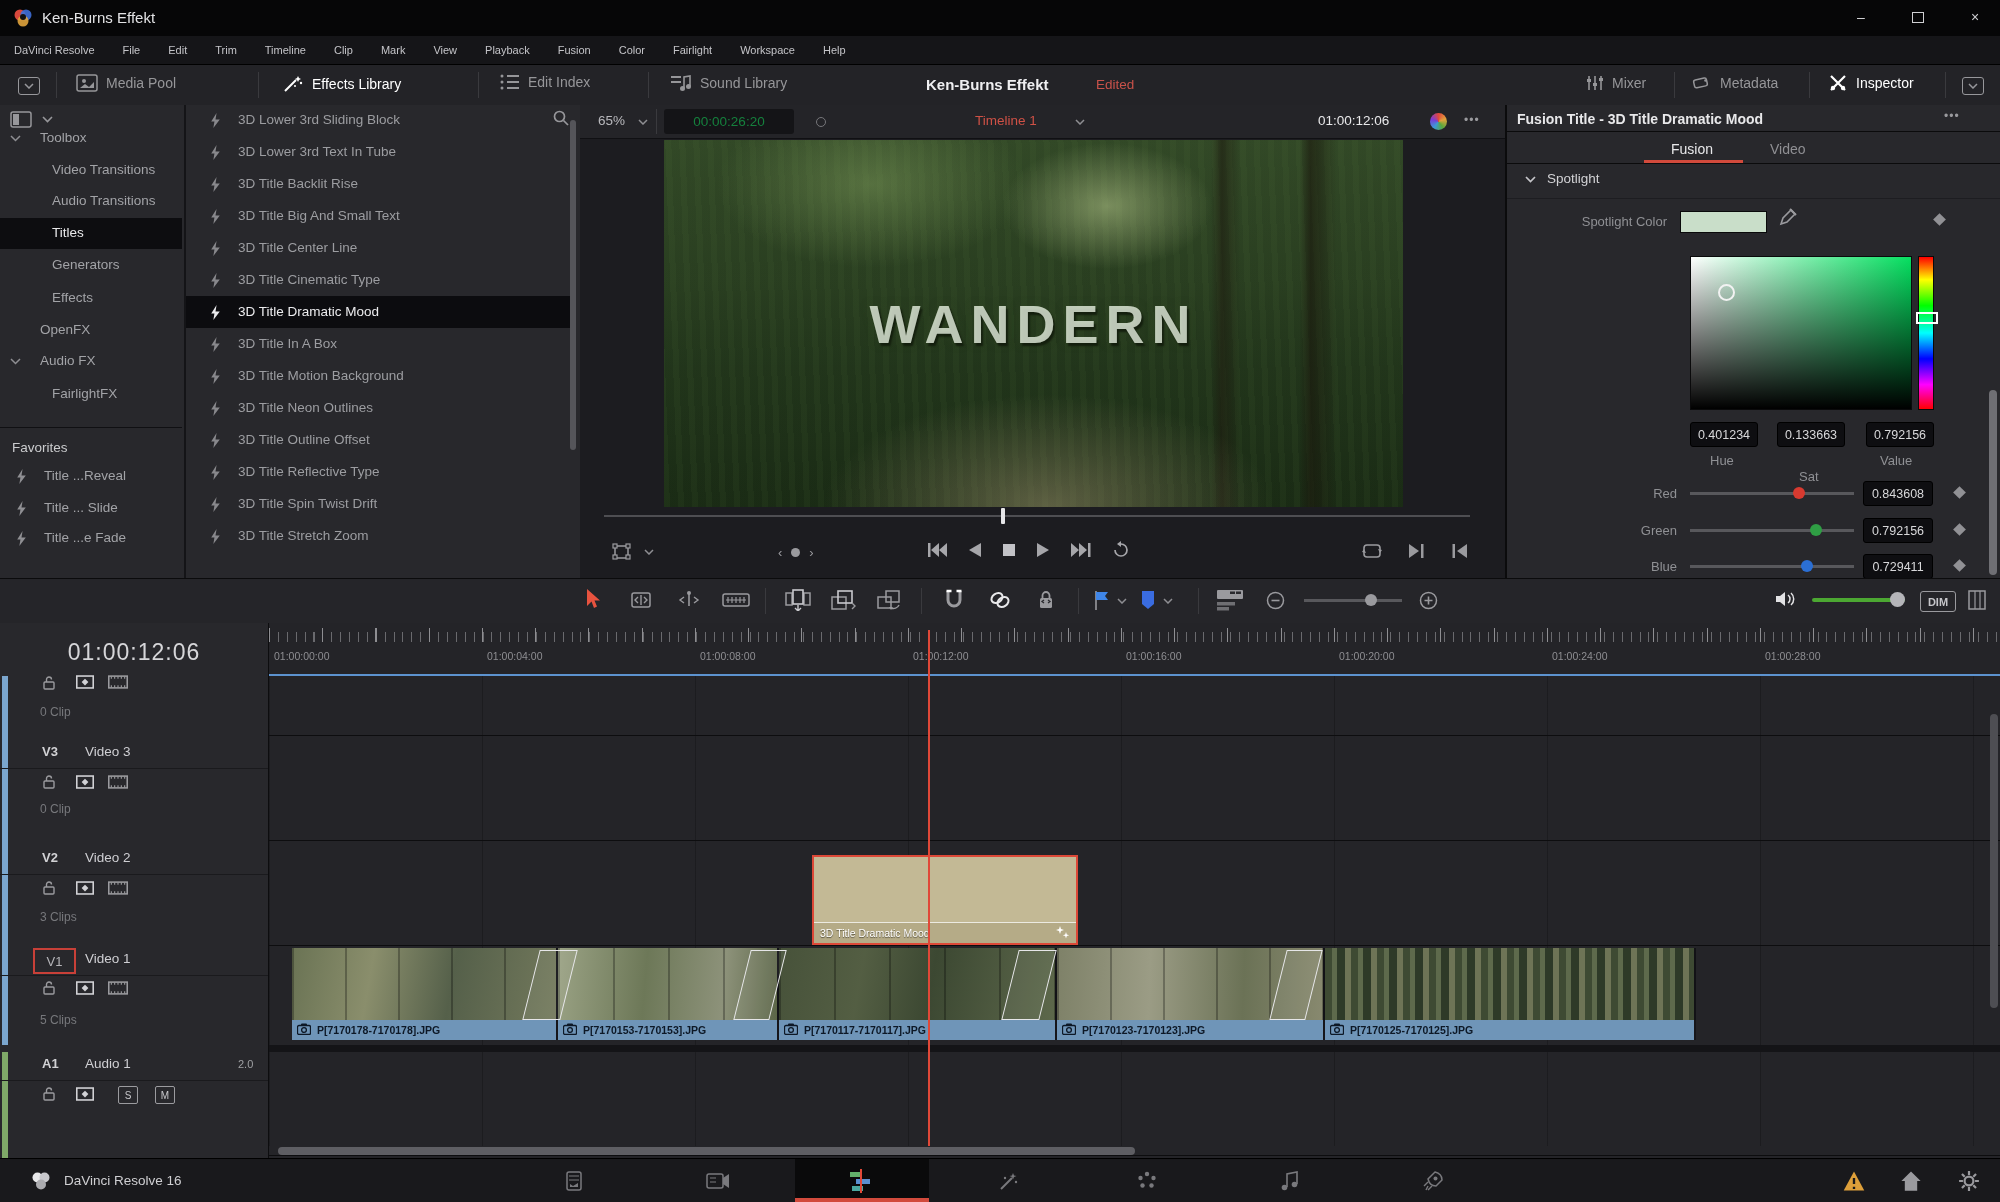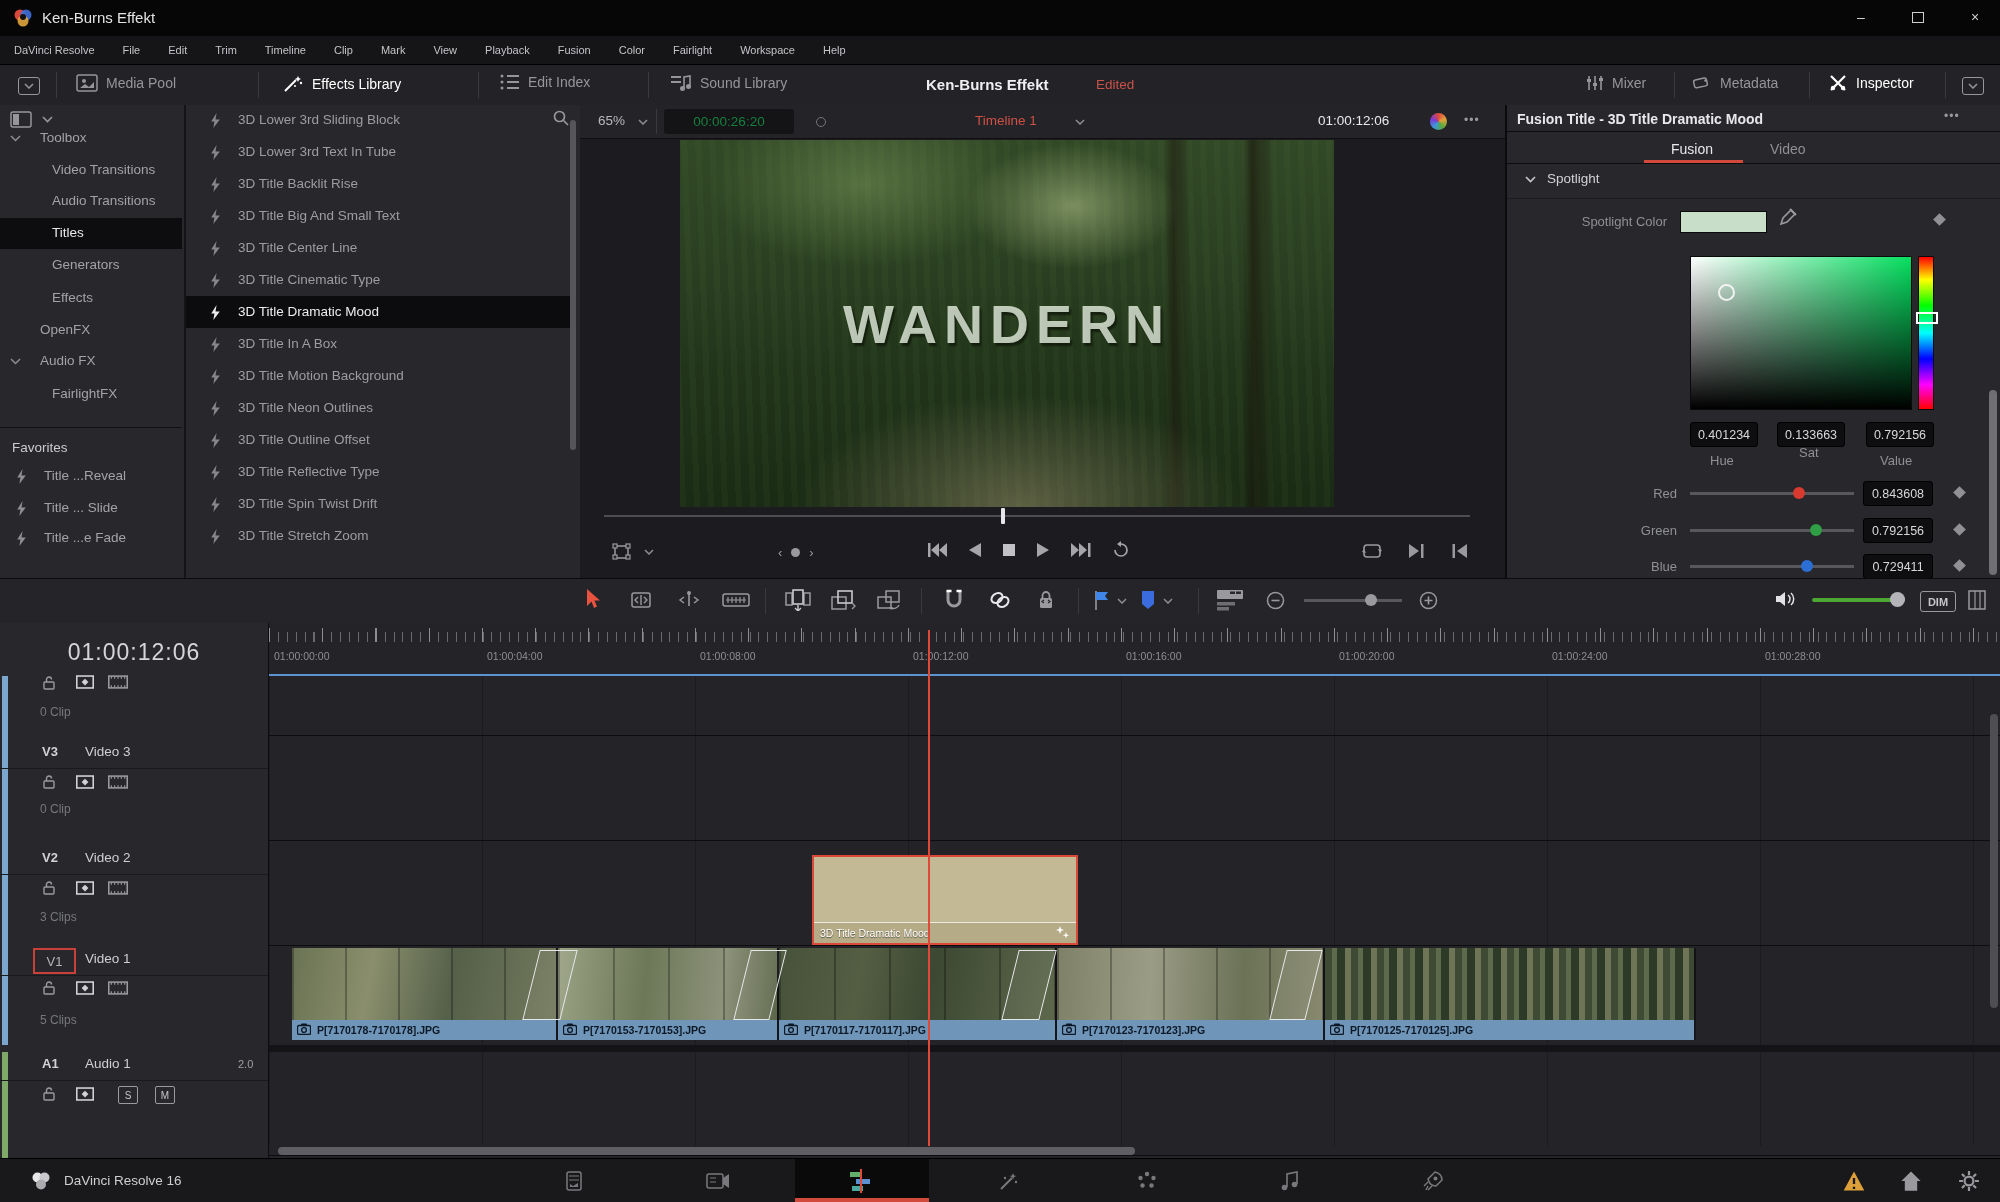--- a/index.html
+++ b/index.html
@@ -24,21 +24,21 @@
   
   #fxpanel{left:0;top:105px;width:580px;height:473px;background:#28282c;}
   .tree-item{font-size:13.5px;color:#a2a3a7;}
   .tree-sel{background:#0d0d10;color:#e9e9eb;}
   .fx-item{font-size:13.5px;color:#9c9da1;}
   .fx-sel{background:#0c0c0f;color:#ececee;}
   .bolt{width:11px;height:15px;}
   
   #viewer{left:580px;top:105px;width:925px;height:473px;background:#1c1c20;}
   #vtopbar{left:580px;top:105px;width:925px;height:33px;background:#242428;border-bottom:1px solid #101013;}
-  #video{left:680px;top:140px;width:654px;height:367px;
+  #video{left:664px;top:140px;width:739px;height:367px;
     background:
       radial-gradient(ellipse 150px 90px at 60% 18%, rgba(196,214,150,.50), transparent 70%),
       radial-gradient(ellipse 220px 120px at 28% 12%, rgba(150,182,108,.38), transparent 70%),
       radial-gradient(ellipse 300px 150px at 52% 100%, rgba(148,138,104,.55), transparent 75%),
       linear-gradient(90deg, transparent 74%, rgba(28,24,14,.55) 75.5%, transparent 78%),
       linear-gradient(90deg, transparent 86%, rgba(25,22,12,.6) 87.5%, transparent 91%),
       repeating-linear-gradient(88deg, rgba(42,62,30,.28) 0 6px, rgba(22,36,16,.22) 6px 14px),
       linear-gradient(180deg,#3a532d 0%,#2f4625 38%,#253a1e 62%,#1b2d16 100%);}
   #wandern{font-size:54px;font-weight:bold;letter-spacing:7px;color:rgba(226,236,220,.82);
     text-shadow:2px 3px 2px rgba(18,28,12,.9),0 0 8px rgba(50,70,35,.5);}
@@ -495,21 +495,21 @@
     <div class="abs ctr valbox" style="left:183px;top:317px;width:66px;height:23px;">
         <span>0.401234</span>
       </div>
     <div class="abs ctr valbox" style="left:270px;top:317px;width:66px;height:23px;">
         <span>0.133663</span>
       </div>
     <div class="abs ctr valbox" style="left:359px;top:317px;width:66px;height:23px;">
         <span>0.792156</span>
       </div>
     <span class="abs txt insp-label" style="left:203px;top:348px;">Hue</span>
-    <span class="abs txt insp-label" style="left:292px;top:340px;">Sat</span>
+    <span class="abs txt insp-label" style="left:292px;top:364px;">Sat</span>
     <span class="abs txt insp-label" style="left:373px;top:348px;">Value</span>
 
     <span class="abs txt insp-label" style="left:110px;top:381px;width:60px;text-align:right;display:inline-block;">Red</span>
     <div class="abs" style="left:183px;top:387px;width:164px;height:2.5px;background:#58585c;"></div>
     <div class="abs" style="left:286px;top:382px;width:12px;height:12px;border-radius:50%;background:#d83a30;"></div>
     <div class="abs ctr valbox" style="left:356px;top:376px;width:68px;height:23px;">
         <span>0.843608</span>
       </div>
     <div class="abs kf" style="left:448px;top:383px;"></div>
 

